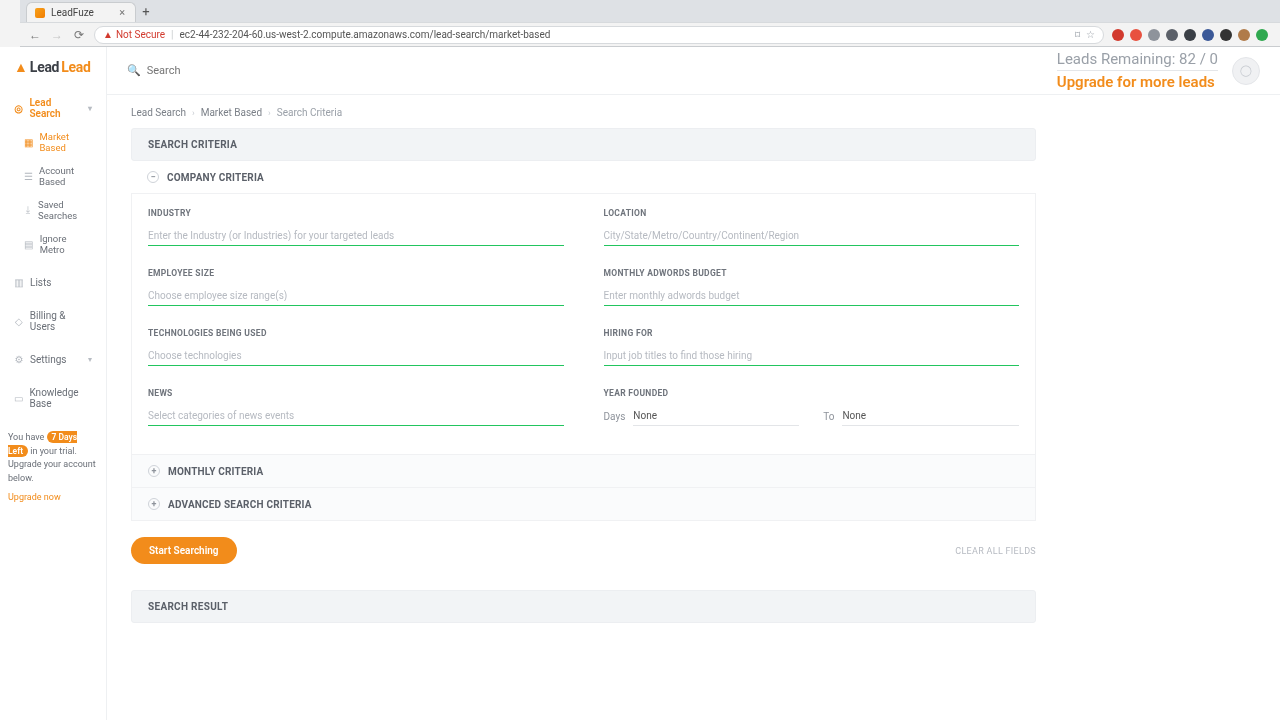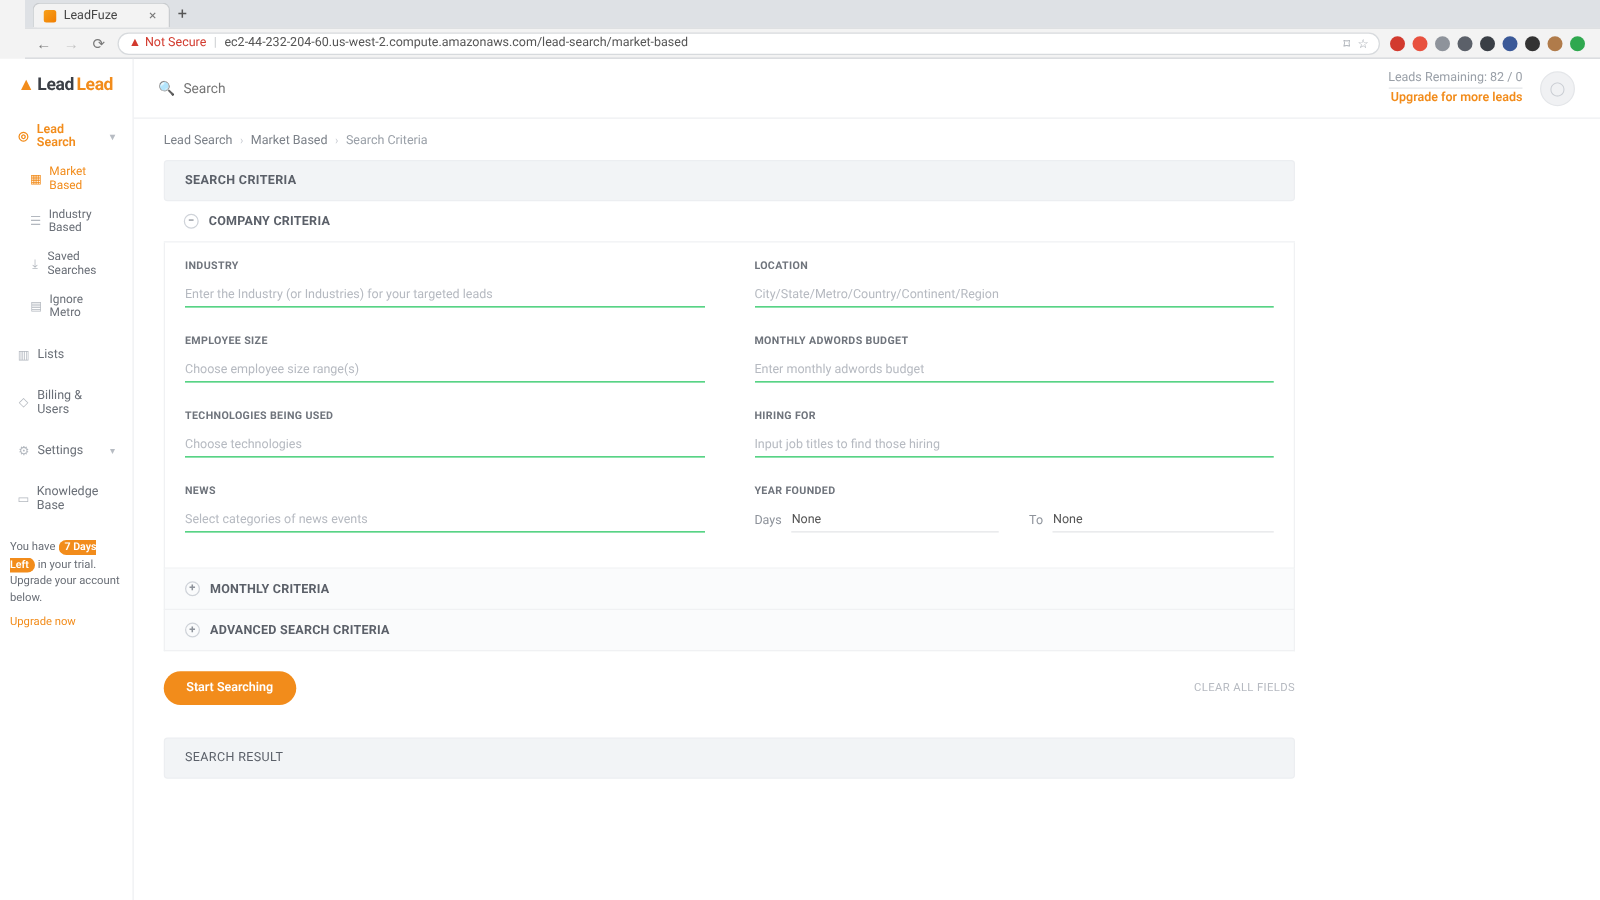--- a/index.html
+++ b/index.html
@@ -37,21 +37,21 @@
   .nav-gap { height: 10px; }
   .trial-box { margin-top: 16px; font-size: 9px; line-height: 1.5; color:#6a6f77; }
   .trial-pill { background:#f28c1b; color:#fff; border-radius:8px; padding:1px 5px; font-size:8.5px; font-weight:600; }
   .upgrade-link { color:#f28c1b; font-size:9px; margin-top:6px; display:block; cursor:pointer; }
 
   .main { flex:1; display:flex; flex-direction:column; }
   .topbar { height: 48px; border-bottom:1px solid #eef0f2; display:flex; align-items:center; padding: 0 20px; }
   .search-wrap { display:flex; align-items:center; gap:6px; color:#aeb3ba; font-size:11px; }
   .search-wrap input { border:none; outline:none; font-size:11px; width:220px; color:#555; }
   .top-right { margin-left:auto; display:flex; align-items:center; gap:14px; }
-  .leads-rem { text-align:right; font-size:10px; }
+  .leads-rem { text-align:left; font-size:15px; }
   .leads-rem .line1 { color:#9aa0a8; }
   .leads-rem .hr { border-top:1px solid #e4e6e9; margin:2px 0; }
   .leads-rem .line2 { color:#f28c1b; font-weight:600; cursor:pointer; }
   .avatar { width:28px; height:28px; border-radius:50%; background:#f0f1f3; border:1px solid #e4e6e9; display:flex; align-items:center; justify-content:center; color:#c7cbd1; cursor:pointer; }
 
   .content { padding: 12px 24px; overflow:auto; }
   .breadcrumb { font-size:10px; color:#9aa0a8; display:flex; align-items:center; gap:6px; margin-bottom:10px; }
   .breadcrumb .link { color:#7b8088; cursor:pointer; }
   .breadcrumb .sep { color:#c7cbd1; font-size:9px; }
 
@@ -69,21 +69,21 @@
   .field-input::placeholder { color:#b6bac1; }
   .year-row { display:flex; gap:24px; align-items:flex-end; }
   .sub-inline { display:flex; align-items:center; gap:8px; flex:1; }
   .sub-inline .lbl { font-size:10px; color:#8e939b; }
   .sub-inline .val { border-bottom:1px solid #e3e5e8; flex:1; font-size:10px; color:#555; padding:4px 0; }
 
   .actions { display:flex; align-items:center; padding: 16px 0 20px; }
   .btn-primary { background:#f28c1b; color:#fff; border:none; border-radius:16px; padding:8px 18px; font-size:10px; font-weight:600; cursor:pointer; }
   .clear-link { margin-left:auto; font-size:9px; letter-spacing:0.3px; color:#b6bac1; cursor:pointer; text-transform:uppercase; }
 
-  .result-header { background:#f2f4f6; border:1px solid #eceef1; border-radius:3px; padding:10px 16px; font-size:10px; font-weight:400; color:#5b6069; letter-spacing:0.3px; margin-top:6px; }
+  .result-header { background:#f2f4f6; border:1px solid #eceef1; border-radius:3px; padding:10px 16px; font-size:10px; font-weight:700; color:#5b6069; letter-spacing:0.3px; margin-top:6px; }
 
 </style>
 </head>
 <body>
 
 <div class="browser-chrome">
   <div class="tab-strip">
     <div class="tab">
       <span class="favicon"></span>
       <span>LeadFuze</span>
@@ -132,21 +132,21 @@
       <span class="nav-icon">◎</span>
       <span>Lead Search</span>
       <span class="caret">▾</span>
     </div>
     <div class="nav-item sub active">
       <span class="nav-icon">▦</span>
       <span>Market Based</span>
     </div>
     <div class="nav-item sub">
       <span class="nav-icon">☰</span>
-      <span>Industry Based</span>
+      <span>Account Based</span>
     </div>
     <div class="nav-item sub">
       <span class="nav-icon">⤓</span>
       <span>Saved Searches</span>
     </div>
     <div class="nav-item sub">
       <span class="nav-icon">▤</span>
       <span>Ignore Metro</span>
     </div>
 

